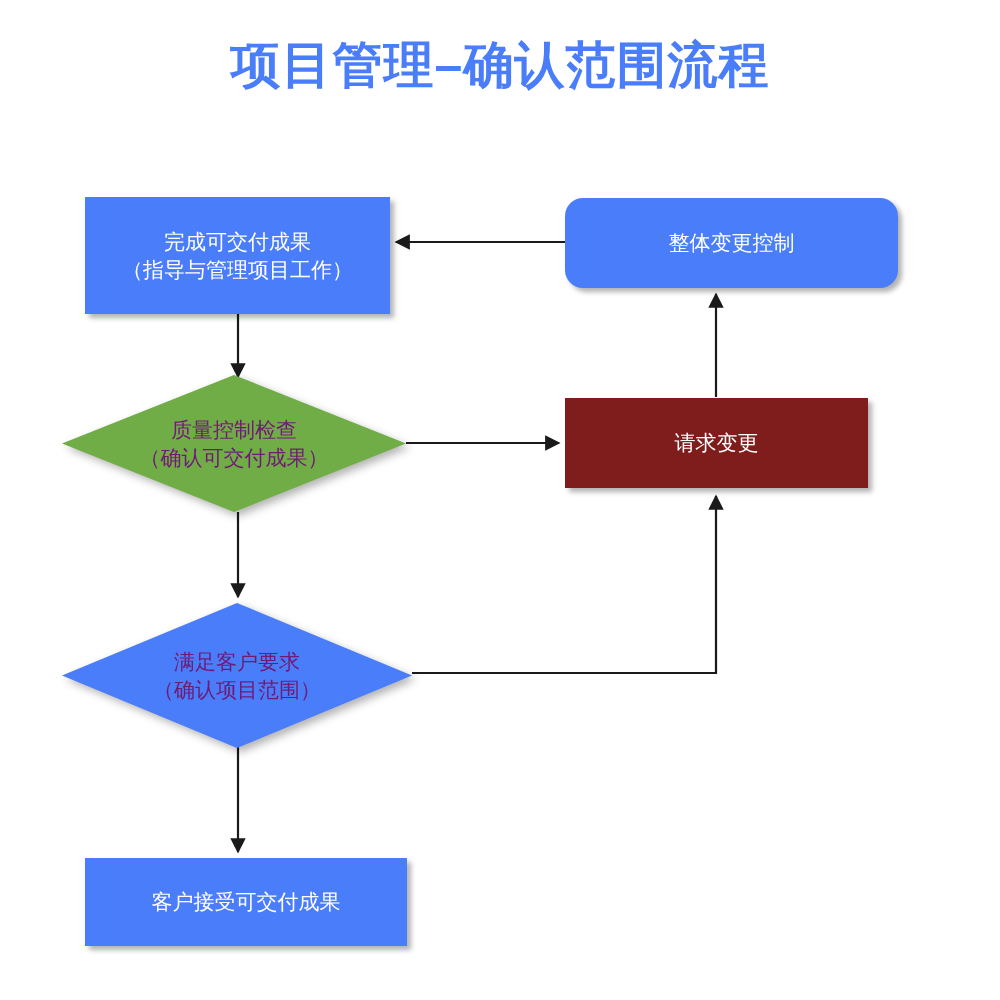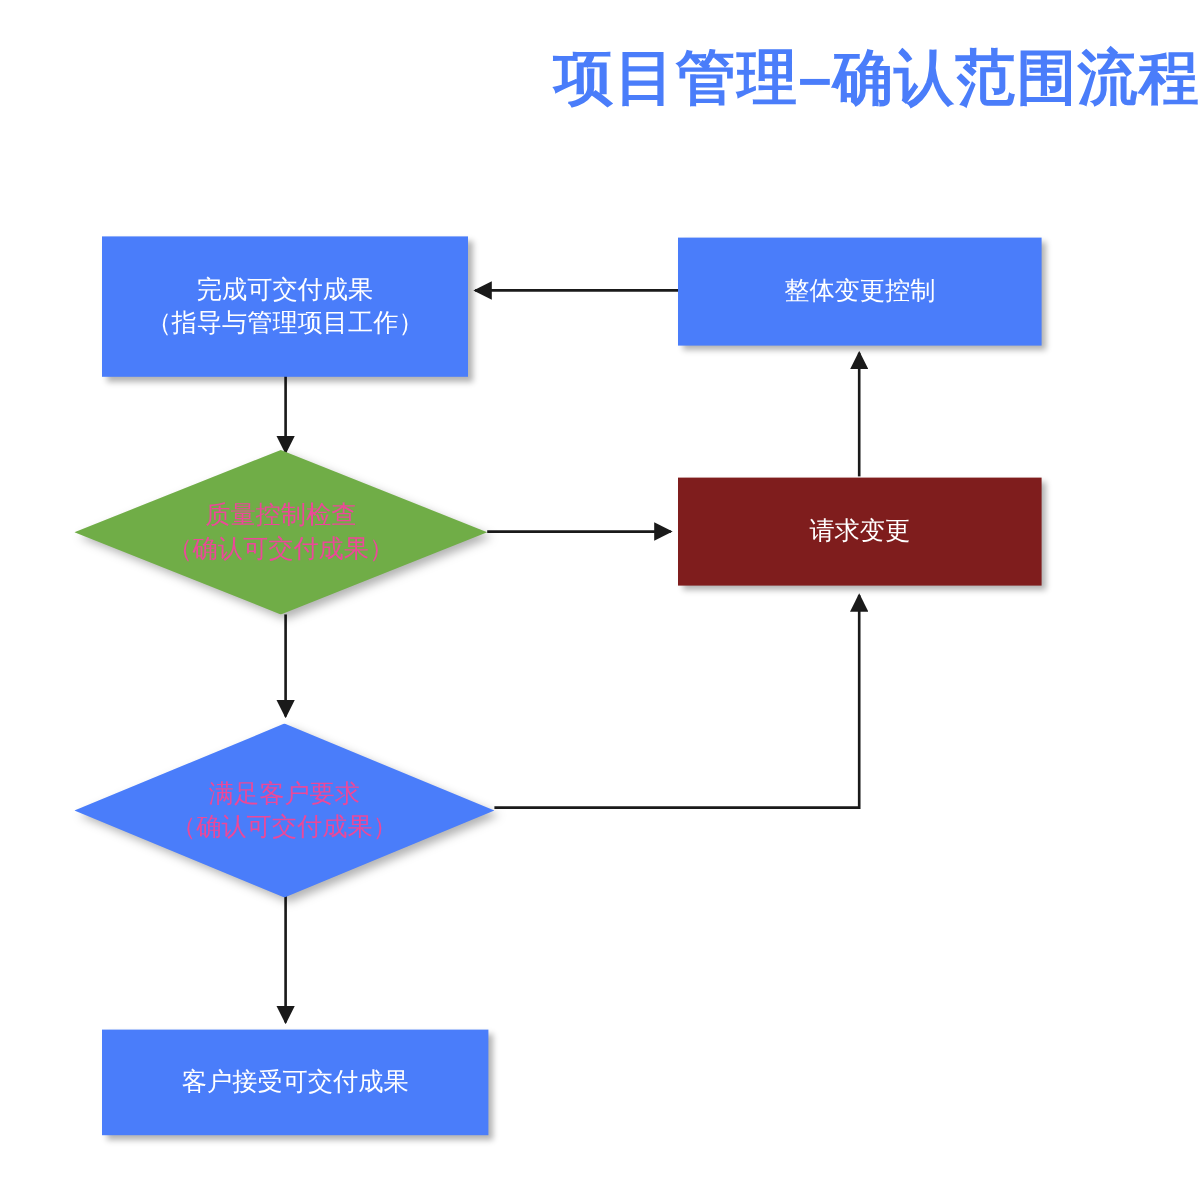--- a/index.html
+++ b/index.html
@@ -24,21 +24,21 @@
     left: 0;
     top: 0;
     width: 1000px;
     height: 1000px;
   }
   .title {
     position: absolute;
     left: 0;
     top: 32px;
     width: 1000px;
-    text-align: right;
+    text-align: center;
     color: #4a7dfa;
     font-size: 50px;
     font-weight: bold;
     letter-spacing: 1px;
     white-space: nowrap;
   }
   .node {
     position: absolute;
     display: flex;
     align-items: center;
@@ -70,21 +70,21 @@
     top: 0;
     width: 100%;
     height: 100%;
     z-index: 1;
     filter: drop-shadow(4px 4px 4px rgba(0,0,0,0.30));
   }
   .diamond-label {
     position: relative;
     z-index: 3;
     text-align: center;
-    color: #ec4899;
+    color: #701a75;
     font-size: 21px;
     line-height: 1.32;
     white-space: pre-line;
   }
 </style>
 </head>
 <body>
 
 <div id="canvas">
 
@@ -124,41 +124,41 @@
     <g>
       <path d="M 238 743 L 238 852" stroke="#1a1a1a" stroke-width="2.2" fill="none" marker-end="url(#arrow)"></path>
     </g>
   </svg>
 
   <div class="node rect" style="left:85px; top:197px; width:305px; height:117px; background:#4a7dfa;">
     <span class="label">完成可交付成果
 （指导与管理项目工作）</span>
   </div>
 
-  <div class="node rect" style="left:565px; top:198px; width:303px; height:90px; background:#4a7dfa;">
+  <div class="node rect" style="left:565px; top:198px; width:333px; height:90px; background:#4a7dfa;border-radius:18px;">
     <span class="label">整体变更控制</span>
   </div>
 
   <div class="diamond-wrap" style="left:62px; top:375px; width:344px; height:137px;">
     <svg class="diamond-shape" viewBox="0 0 344 137" preserveAspectRatio="none" xmlns="http://www.w3.org/2000/svg">
       <polygon points="172,0 344,68.5 172,137 0,68.5" fill="#70ad47"></polygon>
     </svg>
     <span class="diamond-label">质量控制检查
 （确认可交付成果）</span>
   </div>
 
   <div class="node rect" style="left:565px; top:398px; width:303px; height:90px; background:#7f1d1d;">
     <span class="label">请求变更</span>
   </div>
 
   <div class="diamond-wrap" style="left:62px; top:603px; width:350px; height:145px;">
     <svg class="diamond-shape" viewBox="0 0 350 145" preserveAspectRatio="none" xmlns="http://www.w3.org/2000/svg">
       <polygon points="175,0 350,72.5 175,145 0,72.5" fill="#4a7dfa"></polygon>
     </svg>
     <span class="diamond-label">满足客户要求
-（确认可交付成果）</span>
+（确认项目范围）</span>
   </div>
 
   <div class="node rect" style="left:85px; top:858px; width:322px; height:88px; background:#4a7dfa;">
     <span class="label">客户接受可交付成果</span>
   </div>
 
 </div>
 
 </body></html>

